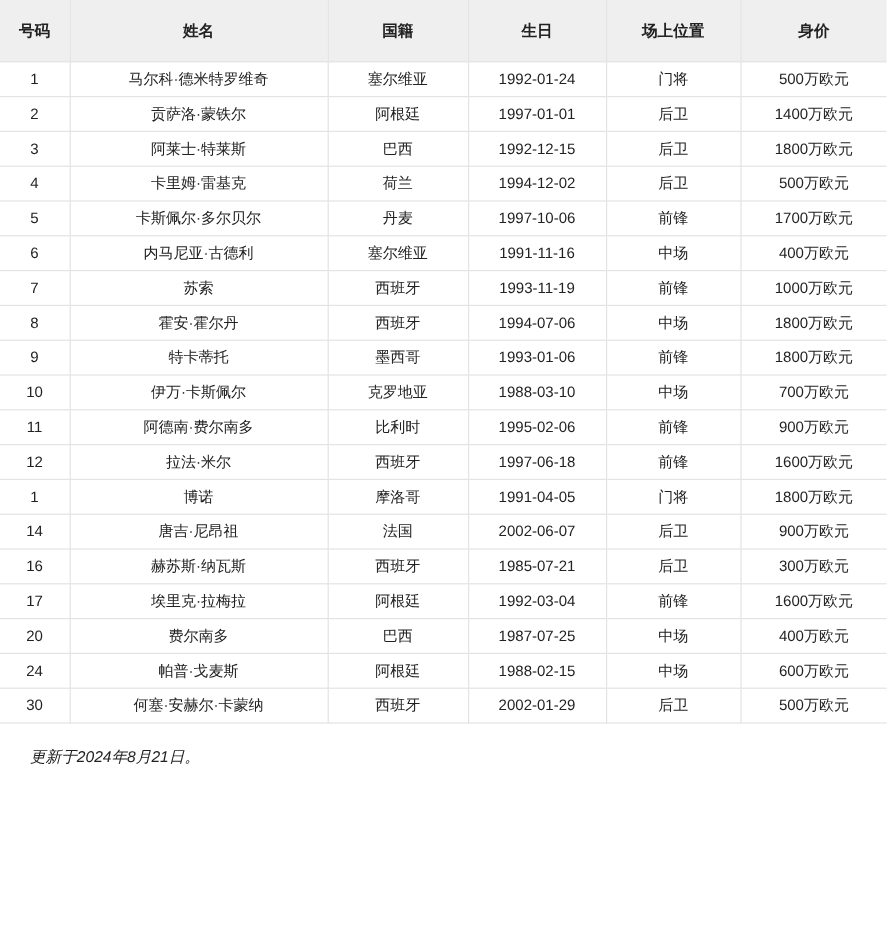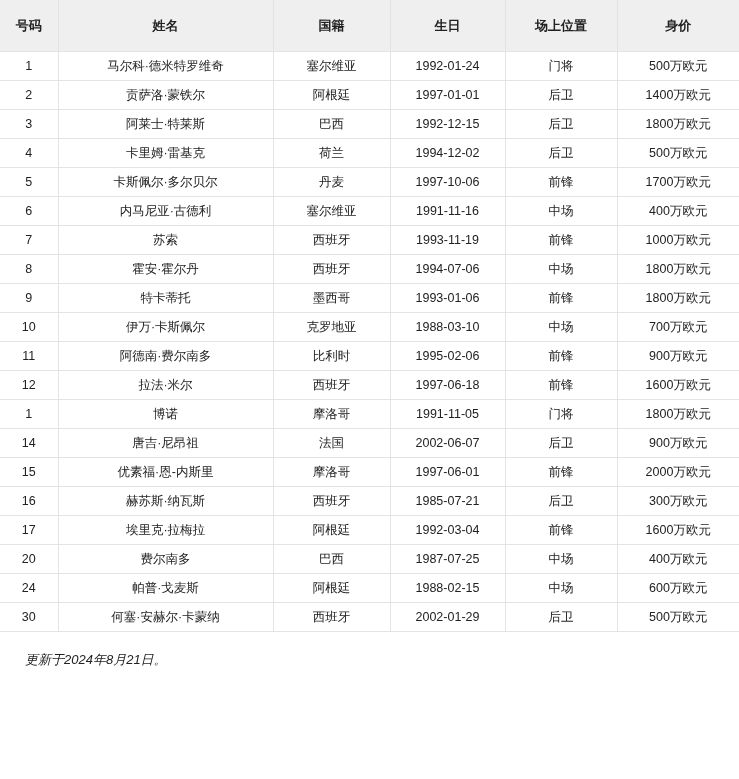--- a/index.html
+++ b/index.html
@@ -174,41 +174,33 @@
         <td>拉法·米尔</td>
         <td>西班牙</td>
         <td>1997-06-18</td>
         <td>前锋</td>
         <td>1600万欧元</td>
       </tr>
       <tr>
         <td>1</td>
         <td>博诺</td>
         <td>摩洛哥</td>
-        <td>1991-11-05</td>
+        <td>1991-04-05</td>
         <td>门将</td>
         <td>1800万欧元</td>
       </tr>
       <tr>
         <td>14</td>
         <td>唐吉·尼昂祖</td>
         <td>法国</td>
         <td>2002-06-07</td>
         <td>后卫</td>
         <td>900万欧元</td>
       </tr>
       <tr>
-        <td>15</td>
-        <td>优素福·恩-内斯里</td>
-        <td>摩洛哥</td>
-        <td>1997-06-01</td>
-        <td>前锋</td>
-        <td>2000万欧元</td>
-      </tr>
-      <tr>
         <td>16</td>
         <td>赫苏斯·纳瓦斯</td>
         <td>西班牙</td>
         <td>1985-07-21</td>
         <td>后卫</td>
         <td>300万欧元</td>
       </tr>
       <tr>
         <td>17</td>
         <td>埃里克·拉梅拉</td>

